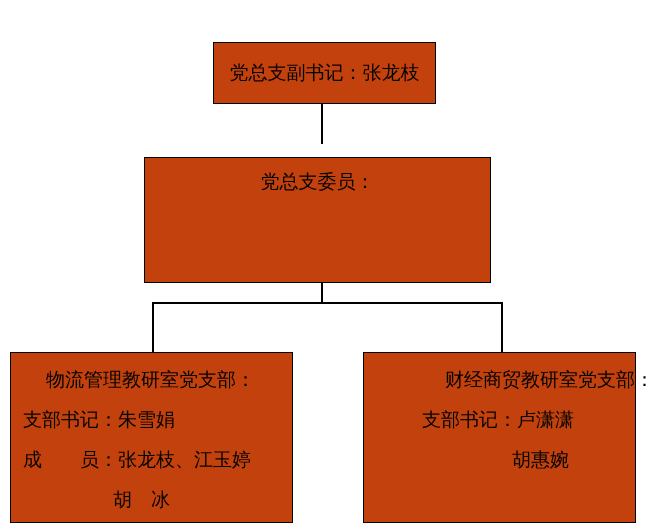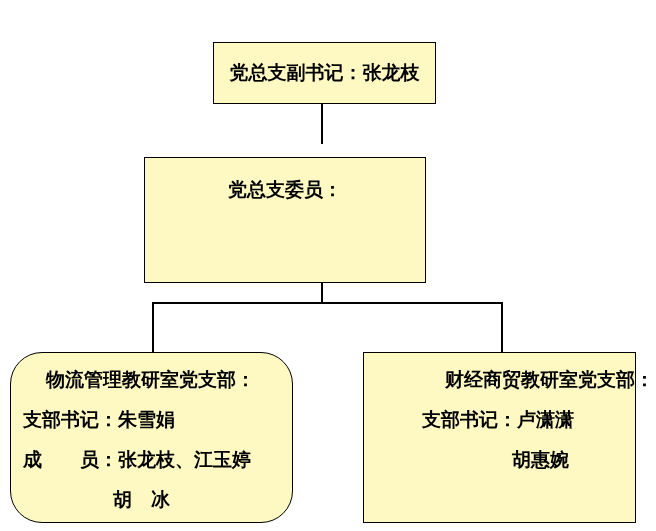--- a/index.html
+++ b/index.html
@@ -13,36 +13,35 @@
     height: 531px;
     background: #ffffff;
     font-family: "Liberation Serif", "DejaVu Serif", serif;
     color: #000000;
     font-size: 19px;
     overflow: hidden;
   }
   .box {
     position: absolute;
     border: 1.5px solid #000000;
-    background: #fef9c3;
+    background: #c2410c;
     box-sizing: border-box;
-    font-weight: bold;
   }
   .box-top {
     left: 213px; top: 42px; width: 223px; height: 62px;
     display: flex; align-items: center; justify-content: center;
   }
   .box-committee {
-    left: 144px; top: 157px; width: 282px; height: 126px;
-    padding-top: 12px;
+    left: 144px; top: 157px; width: 347px; height: 126px;
+    padding-top: 4px;
   }
   .box-committee .row {
     height: 39px; line-height: 39px; text-align: center; white-space: nowrap;
   }
-  .box-branch-left  { left: 10px;  top: 352px; width: 283px; height: 171px; padding-top: 7px; border-radius: 32px; }
+  .box-branch-left  { left: 10px;  top: 352px; width: 283px; height: 171px; padding-top: 7px; }
   .box-branch-right { left: 363px; top: 352px; width: 273px; height: 171px; padding-top: 7px; padding-left: 46px; }
   .box-branch-left .row, .box-branch-right .row {
     height: 40px; line-height: 40px; white-space: nowrap;
   }
   .row.branch-title   { padding-left: 35px; }
   .row.branch-line    { padding-left: 12px; }
   .row.branch-indent  { padding-left: 102px; }
   .connector {
     position: absolute;
     background: #000000;

